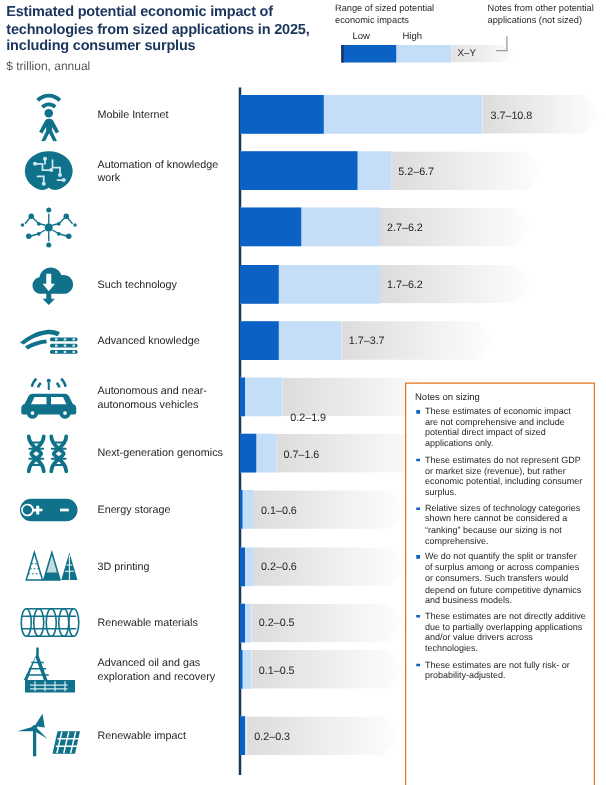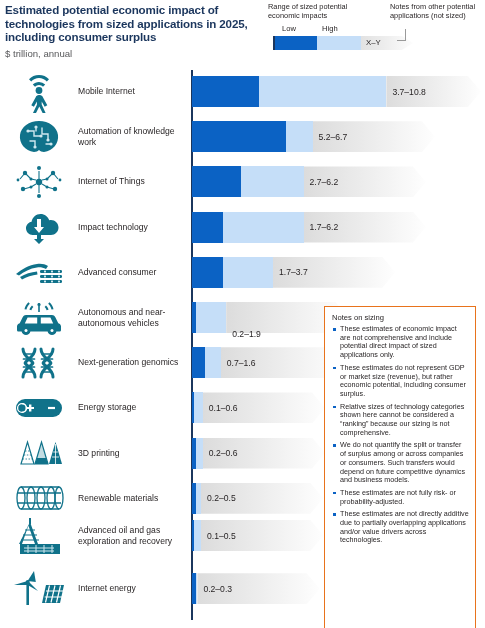--- a/index.html
+++ b/index.html
@@ -183,21 +183,20 @@
               <circle cx="16" cy="22" r="1.5"></circle>
               <circle cx="32" cy="22" r="1.5"></circle>
               <circle cx="3" cy="15" r="1.4"></circle>
               <circle cx="45" cy="15" r="1.4"></circle>
             </g>
             <g stroke="#10728A" stroke-width="1.1" fill="none">
               <path d="M24 14V6M24 20v8M21 15l-5-1M27 15l5-1M21 19l-5 3M27 19l5 3M16 14l-5-5M32 14l5-5M16 22l-7 2M32 22l7 2M10 8 5 14M38 8l5 6"></path>
             </g>
           </svg>
         </div>
-        <div class="rowlabel" style="top: 0px; height: 31px; display: flex; align-items: center;">Internet of Things</div>
         <div class="bars" style="top: 0px; width: 111.6px; height: 31px;">
           <div class="bar-light" style="left: 0px; width: 111.6px;"></div>
           <div class="bar-dark" style="left: 0px; width: 48.6px;"></div>
         </div>
         <div class="val" style="left: 309.6px;">2.7–6.2</div>
       </div>
       <div class="row" style="top: 211.6px; height: 31px;">
         <div class="bar-arrow" style="left: 303.6px; top: 0px; width: 122.3px; height: 31px; clip-path: polygon(0px 0px, 109.3px 0px, 122.3px 50%, 109.3px 100%, 0px 100%); z-index: -1;"></div>
         <div class="icon-cell" style="top: -6px; height: 43px; display: flex; align-items: center; justify-content: center;">
           <svg width="48" height="34" viewBox="0 0 48 34">
@@ -221,21 +220,21 @@
               <path d="M22 22h4v10h-4z" opacity="0"></path>
             </g>
             <g fill="#10728A">
               <path d="M21.4 24h5.2v4h2.8L24 34l-5.4-6h2.8z" opacity="0"></path>
             </g>
             <g fill="#10728A">
               <path d="M22 23h4v6h3l-5 5-5-5h3z"></path>
             </g>
           </svg>
         </div>
-        <div class="rowlabel" style="top: 0px; height: 31px; display: flex; align-items: center;">Impact technology</div>
+        <div class="rowlabel" style="top: 0px; height: 31px; display: flex; align-items: center;">Such technology</div>
         <div class="bars" style="top: 0px; width: 111.6px; height: 31px;">
           <div class="bar-light" style="left: 0px; width: 111.6px;"></div>
           <div class="bar-dark" style="left: 0px; width: 30.6px;"></div>
         </div>
         <div class="val" style="left: 309.6px;">1.7–6.2</div>
       </div>
       <div class="row" style="top: 256.8px; height: 31px;">
         <div class="bar-arrow" style="left: 273px; top: 0px; width: 122.3px; height: 31px; clip-path: polygon(0px 0px, 109.3px 0px, 122.3px 50%, 109.3px 100%, 0px 100%); z-index: -1;"></div>
         <div class="icon-cell" style="top: -6px; height: 43px; display: flex; align-items: center; justify-content: center;">
           <svg width="50" height="28" viewBox="0 0 50 28">
@@ -252,21 +251,21 @@
               <rect x="44" y="12.6" width="2" height="1.8"></rect>
               <rect x="30" y="17.6" width="2" height="1.8"></rect>
               <rect x="37" y="17.6" width="2" height="1.8"></rect>
               <rect x="44" y="17.6" width="2" height="1.8"></rect>
               <rect x="30" y="22.6" width="2" height="1.8"></rect>
               <rect x="37" y="22.6" width="2" height="1.8"></rect>
               <rect x="44" y="22.6" width="2" height="1.8"></rect>
             </g>
           </svg>
         </div>
-        <div class="rowlabel" style="top: 0px; height: 31px; display: flex; align-items: center;">Advanced consumer</div>
+        <div class="rowlabel" style="top: 0px; height: 31px; display: flex; align-items: center;">Advanced knowledge</div>
         <div class="bars" style="top: 0px; width: 81px; height: 31px;">
           <div class="bar-light" style="left: 0px; width: 81px;"></div>
           <div class="bar-dark" style="left: 0px; width: 30.6px;"></div>
         </div>
         <div class="val" style="left: 279px;">1.7–3.7</div>
       </div>
       <div class="row" style="top: 302px; height: 31px;">
         <div class="bar-arrow" style="left: 226.2px; top: 0px; width: 122.3px; height: 31px; clip-path: polygon(0px 0px, 109.3px 0px, 122.3px 50%, 109.3px 100%, 0px 100%); z-index: -1;"></div>
         <div class="icon-cell" style="top: -6px; height: 43px; display: flex; align-items: center; justify-content: center;">
           <svg width="54" height="38" viewBox="0 0 54 38">
@@ -434,34 +433,34 @@
               <circle cx="15.7" cy="11" r="2"></circle>
             </g>
             <g fill="#10728A">
               <path d="M30 32 34 14h18l-4 18z"></path>
             </g>
             <g stroke="#ffffff" stroke-width="1.2" fill="none">
               <path d="M32.7 26h17.6M34 20h17.2M37.5 14.5 33.5 31.5M43 14.5 39 31.5M48.5 14.5 44.5 31.5"></path>
             </g>
           </svg>
         </div>
-        <div class="rowlabel" style="top: 0px; height: 31px; display: flex; align-items: center;">Internet energy</div>
+        <div class="rowlabel" style="top: 0px; height: 31px; display: flex; align-items: center;">Renewable impact</div>
         <div class="bars" style="top: 0px; width: 5.4px; height: 31px;">
           <div class="bar-light" style="left: 0px; width: 5.4px;"></div>
           <div class="bar-dark" style="left: 0px; width: 3.6px;"></div>
         </div>
         <div class="val" style="left: 203.4px;">0.2–0.3</div>
       </div>
     </div>
 
   <div class="notes">
     <div class="notes-title">Notes on sizing</div>
     <ul id="notes-list">
         <li>These estimates of economic impact are not comprehensive and include potential direct impact of sized applications only.</li>
         <li>These estimates do not represent GDP or market size (revenue), but rather economic potential, including consumer surplus.</li>
         <li>Relative sizes of technology categories shown here cannot be considered a “ranking” because our sizing is not comprehensive.</li>
         <li>We do not quantify the split or transfer of surplus among or across companies or consumers. Such transfers would depend on future competitive dynamics and business models.</li>
+        <li>These estimates are not directly additive due to partially overlapping applications and/or value drivers across technologies.</li>
         <li>These estimates are not fully risk- or probability-adjusted.</li>
-        <li>These estimates are not directly additive due to partially overlapping applications and/or value drivers across technologies.</li>
       </ul>
   </div>
 
 </div>
 
 </body></html>

